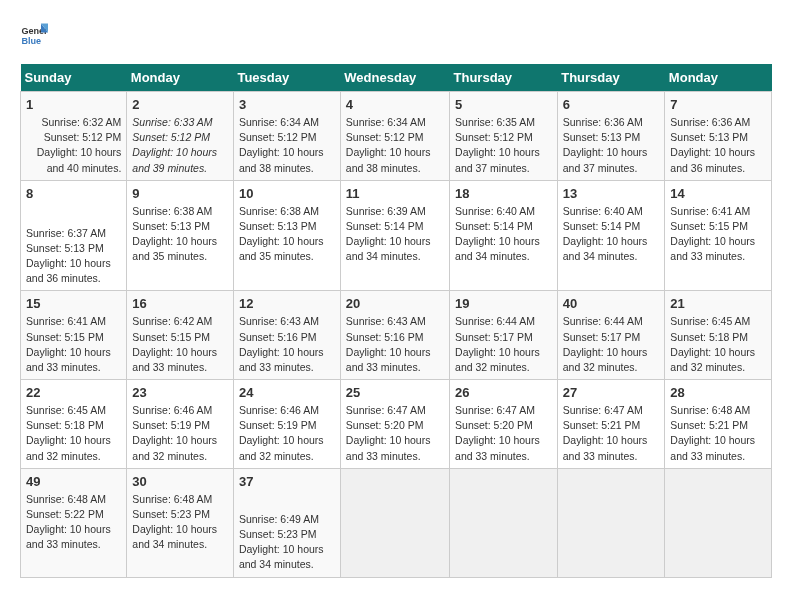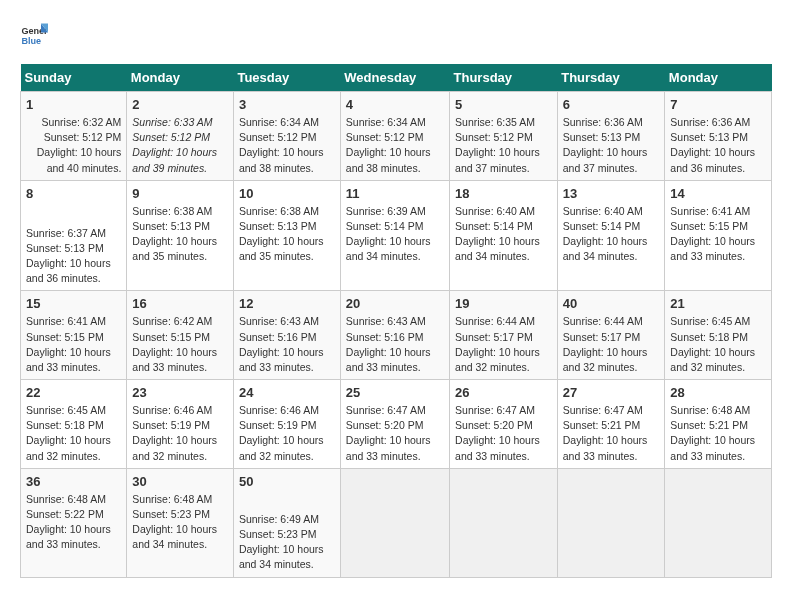--- a/index.html
+++ b/index.html
@@ -285,33 +285,33 @@
         </td>
         <td>
           <span class="day-num">28</span>
           <div class="day-info" style="white-space: pre-line;">Sunrise: 6:48 AM
 Sunset: 5:21 PM
 Daylight: 10 hours and 33 minutes.</div>
         </td>
       </tr>
       <tr>
         <td>
-          <span class="day-num">36</span>
+          <span class="day-num">49</span>
           <div class="day-info" style="white-space: pre-line;">Sunrise: 6:48 AM
 Sunset: 5:22 PM
 Daylight: 10 hours and 33 minutes.</div>
         </td>
         <td>
           <span class="day-num">30</span>
           <div class="day-info" style="white-space: pre-line;">Sunrise: 6:48 AM
 Sunset: 5:23 PM
 Daylight: 10 hours and 34 minutes.</div>
         </td>
         <td>
-          <span class="day-num">50</span>
+          <span class="day-num">37</span>
           <div class="day-info" style="white-space: pre-line; margin-top: 20px;">Sunrise: 6:49 AM
 Sunset: 5:23 PM
 Daylight: 10 hours and 34 minutes.</div>
         </td>
         <td class="empty"></td>
         <td class="empty"></td>
         <td class="empty"></td>
         <td class="empty"></td>
       </tr>
     </tbody>

